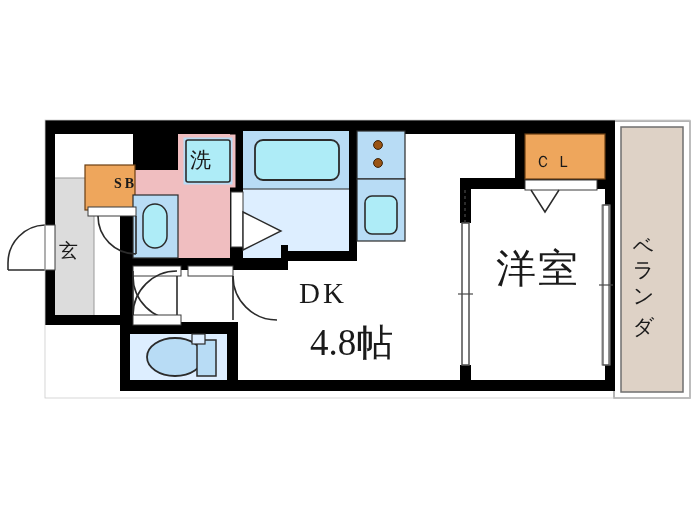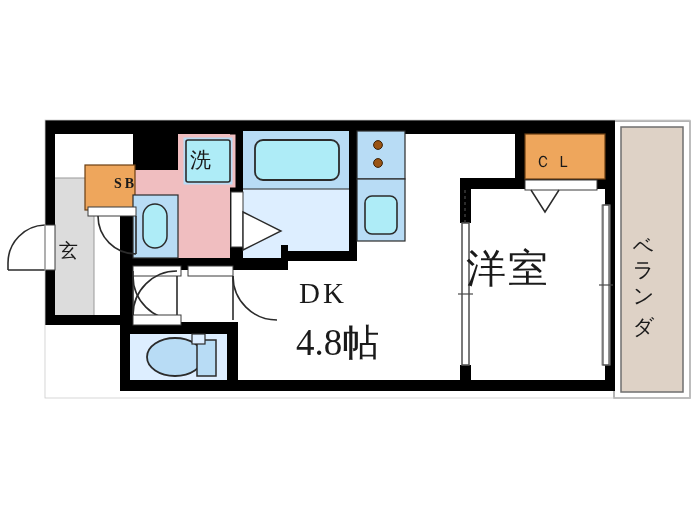--- a/index.html
+++ b/index.html
@@ -37,28 +37,28 @@
   .lbl-serif { font-family: "Liberation Serif", "DejaVu Serif", serif; }
   .lbl-sans  { font-family: "DejaVu Sans", "Liberation Sans", sans-serif; }
 
   #label-dk-name {
     left: 299px; top: 279px;
     font-size: 29px;
     letter-spacing: 3px;
     font-family: "Liberation Serif", "DejaVu Serif", serif;
   }
   #label-dk-size {
-    left: 296px; top: 324px;
+    left: 310px; top: 324px;
     font-size: 37px;
     letter-spacing: 0px;
     font-family: "Liberation Serif", "DejaVu Serif", serif;
     text-align: center;
   }
   #label-room-name {
-    left: 466px; top: 248px;
+    left: 496px; top: 248px;
     font-size: 40px;
     letter-spacing: 2px;
     font-family: "DejaVu Sans", "Liberation Sans", sans-serif;
     font-weight: 400;
   }
   #label-room-size {
     left: 487px; top: 296px;
     font-size: 37px;
     font-family: "Liberation Serif", "DejaVu Serif", serif;
   }

